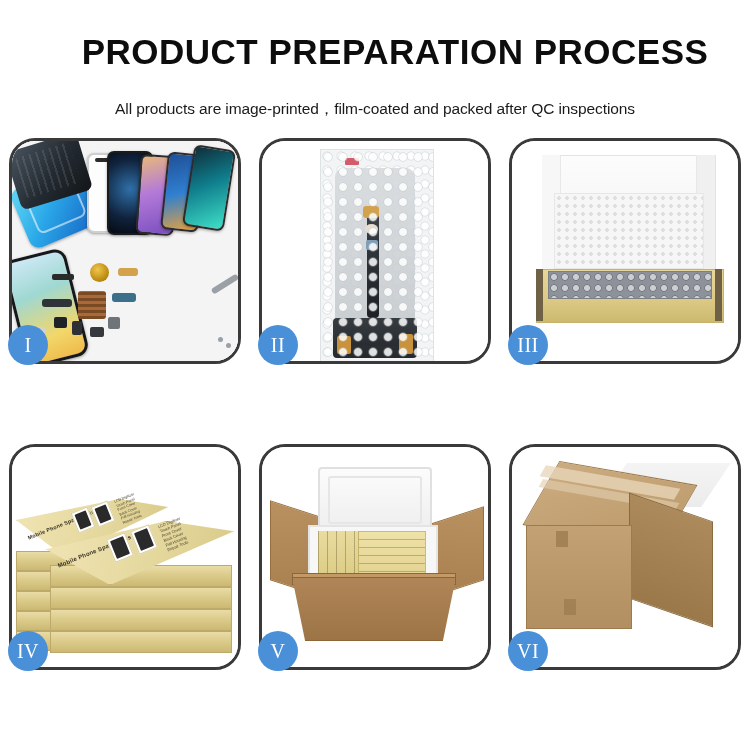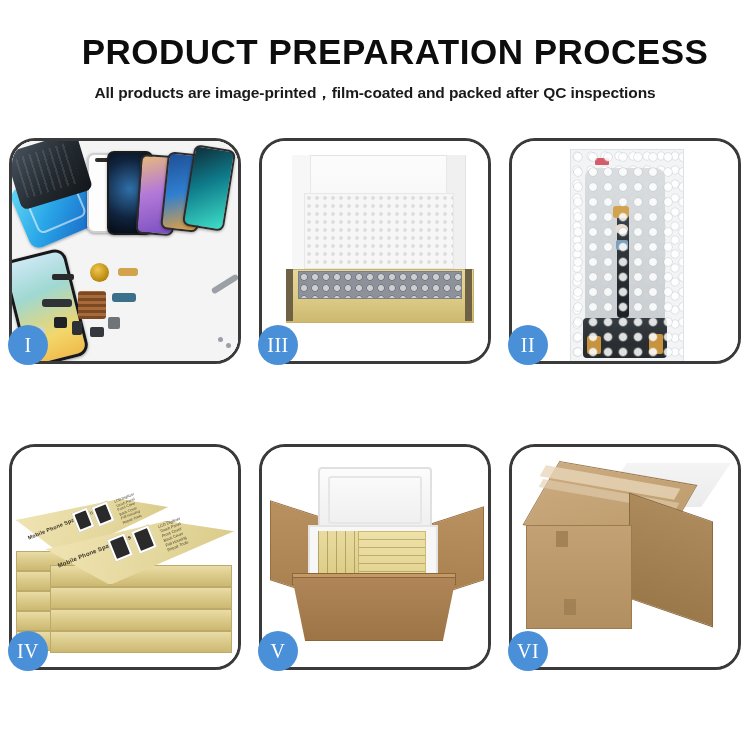--- a/index.html
+++ b/index.html
@@ -25,23 +25,23 @@
   .title {
     font-size: 35px;
     font-weight: 700;
     letter-spacing: 0.5px;
     color: #0d0d0d;
     line-height: 1.05;
     font-family: "Liberation Sans", sans-serif;
     margin-left: 40px;
   }
   .subtitle {
-    margin-top: 12px;
+    margin-top: 28px;
     font-size: 15.5px;
-    font-weight: 700;
+    font-weight: 400;
     color: #1a1a1a;
     letter-spacing: -0.1px;
   }
 
   
   .grid {
     position: absolute;
     top: 138px;
     left: 0;
     width: 750px;
@@ -393,48 +393,48 @@
       <div class="part part-sq5"></div>
       <div class="part part-tool"></div>
       <div class="part part-screw1"></div>
       <div class="part part-screw2"></div>
     </div>
     <div class="badge">I</div>
   </div>
 
   <div class="panel">
     <div class="panel-inner">
-      <div class="p3-lid"></div>
-      <div class="p3-lid-flapL"></div>
-      <div class="p3-lid-flapR"></div>
-      <div class="p3-foam"></div>
-      <div class="p3-tray"></div>
-      <div class="p3-edgeL"></div>
-      <div class="p3-edgeR"></div>
-      <div class="p3-tray-inner"></div>
-    </div>
-    <div class="badge">III</div>
-  </div>
-
-  <div class="panel">
-    <div class="panel-inner">
       <div class="p2-bag">
         <div class="p2-screen"></div>
         <div class="p2-flex"></div>
         <div class="p2-conn1"></div>
         <div class="p2-conn2"></div>
         <div class="p2-conn3"></div>
         <div class="p2-bottom"></div>
         <div class="p2-gold1"></div>
         <div class="p2-gold2"></div>
         <div class="p2-tag"></div>
         <div class="p2-dots"></div>
       </div>
     </div>
     <div class="badge">II</div>
+  </div>
+
+  <div class="panel">
+    <div class="panel-inner">
+      <div class="p3-lid"></div>
+      <div class="p3-lid-flapL"></div>
+      <div class="p3-lid-flapR"></div>
+      <div class="p3-foam"></div>
+      <div class="p3-tray"></div>
+      <div class="p3-edgeL"></div>
+      <div class="p3-edgeR"></div>
+      <div class="p3-tray-inner"></div>
+    </div>
+    <div class="badge">III</div>
   </div>
 
   <div class="panel">
     <div class="panel-inner">
       <div class="stack">
 
         <div class="sbox" style="left:4px; top:104px; width:104px; height:18px;"></div>
         <div class="sbox" style="left:4px; top:124px; width:104px; height:18px;"></div>
         <div class="sbox" style="left:4px; top:144px; width:104px; height:18px;"></div>
         <div class="sbox" style="left:4px; top:164px; width:104px; height:18px;"></div>

